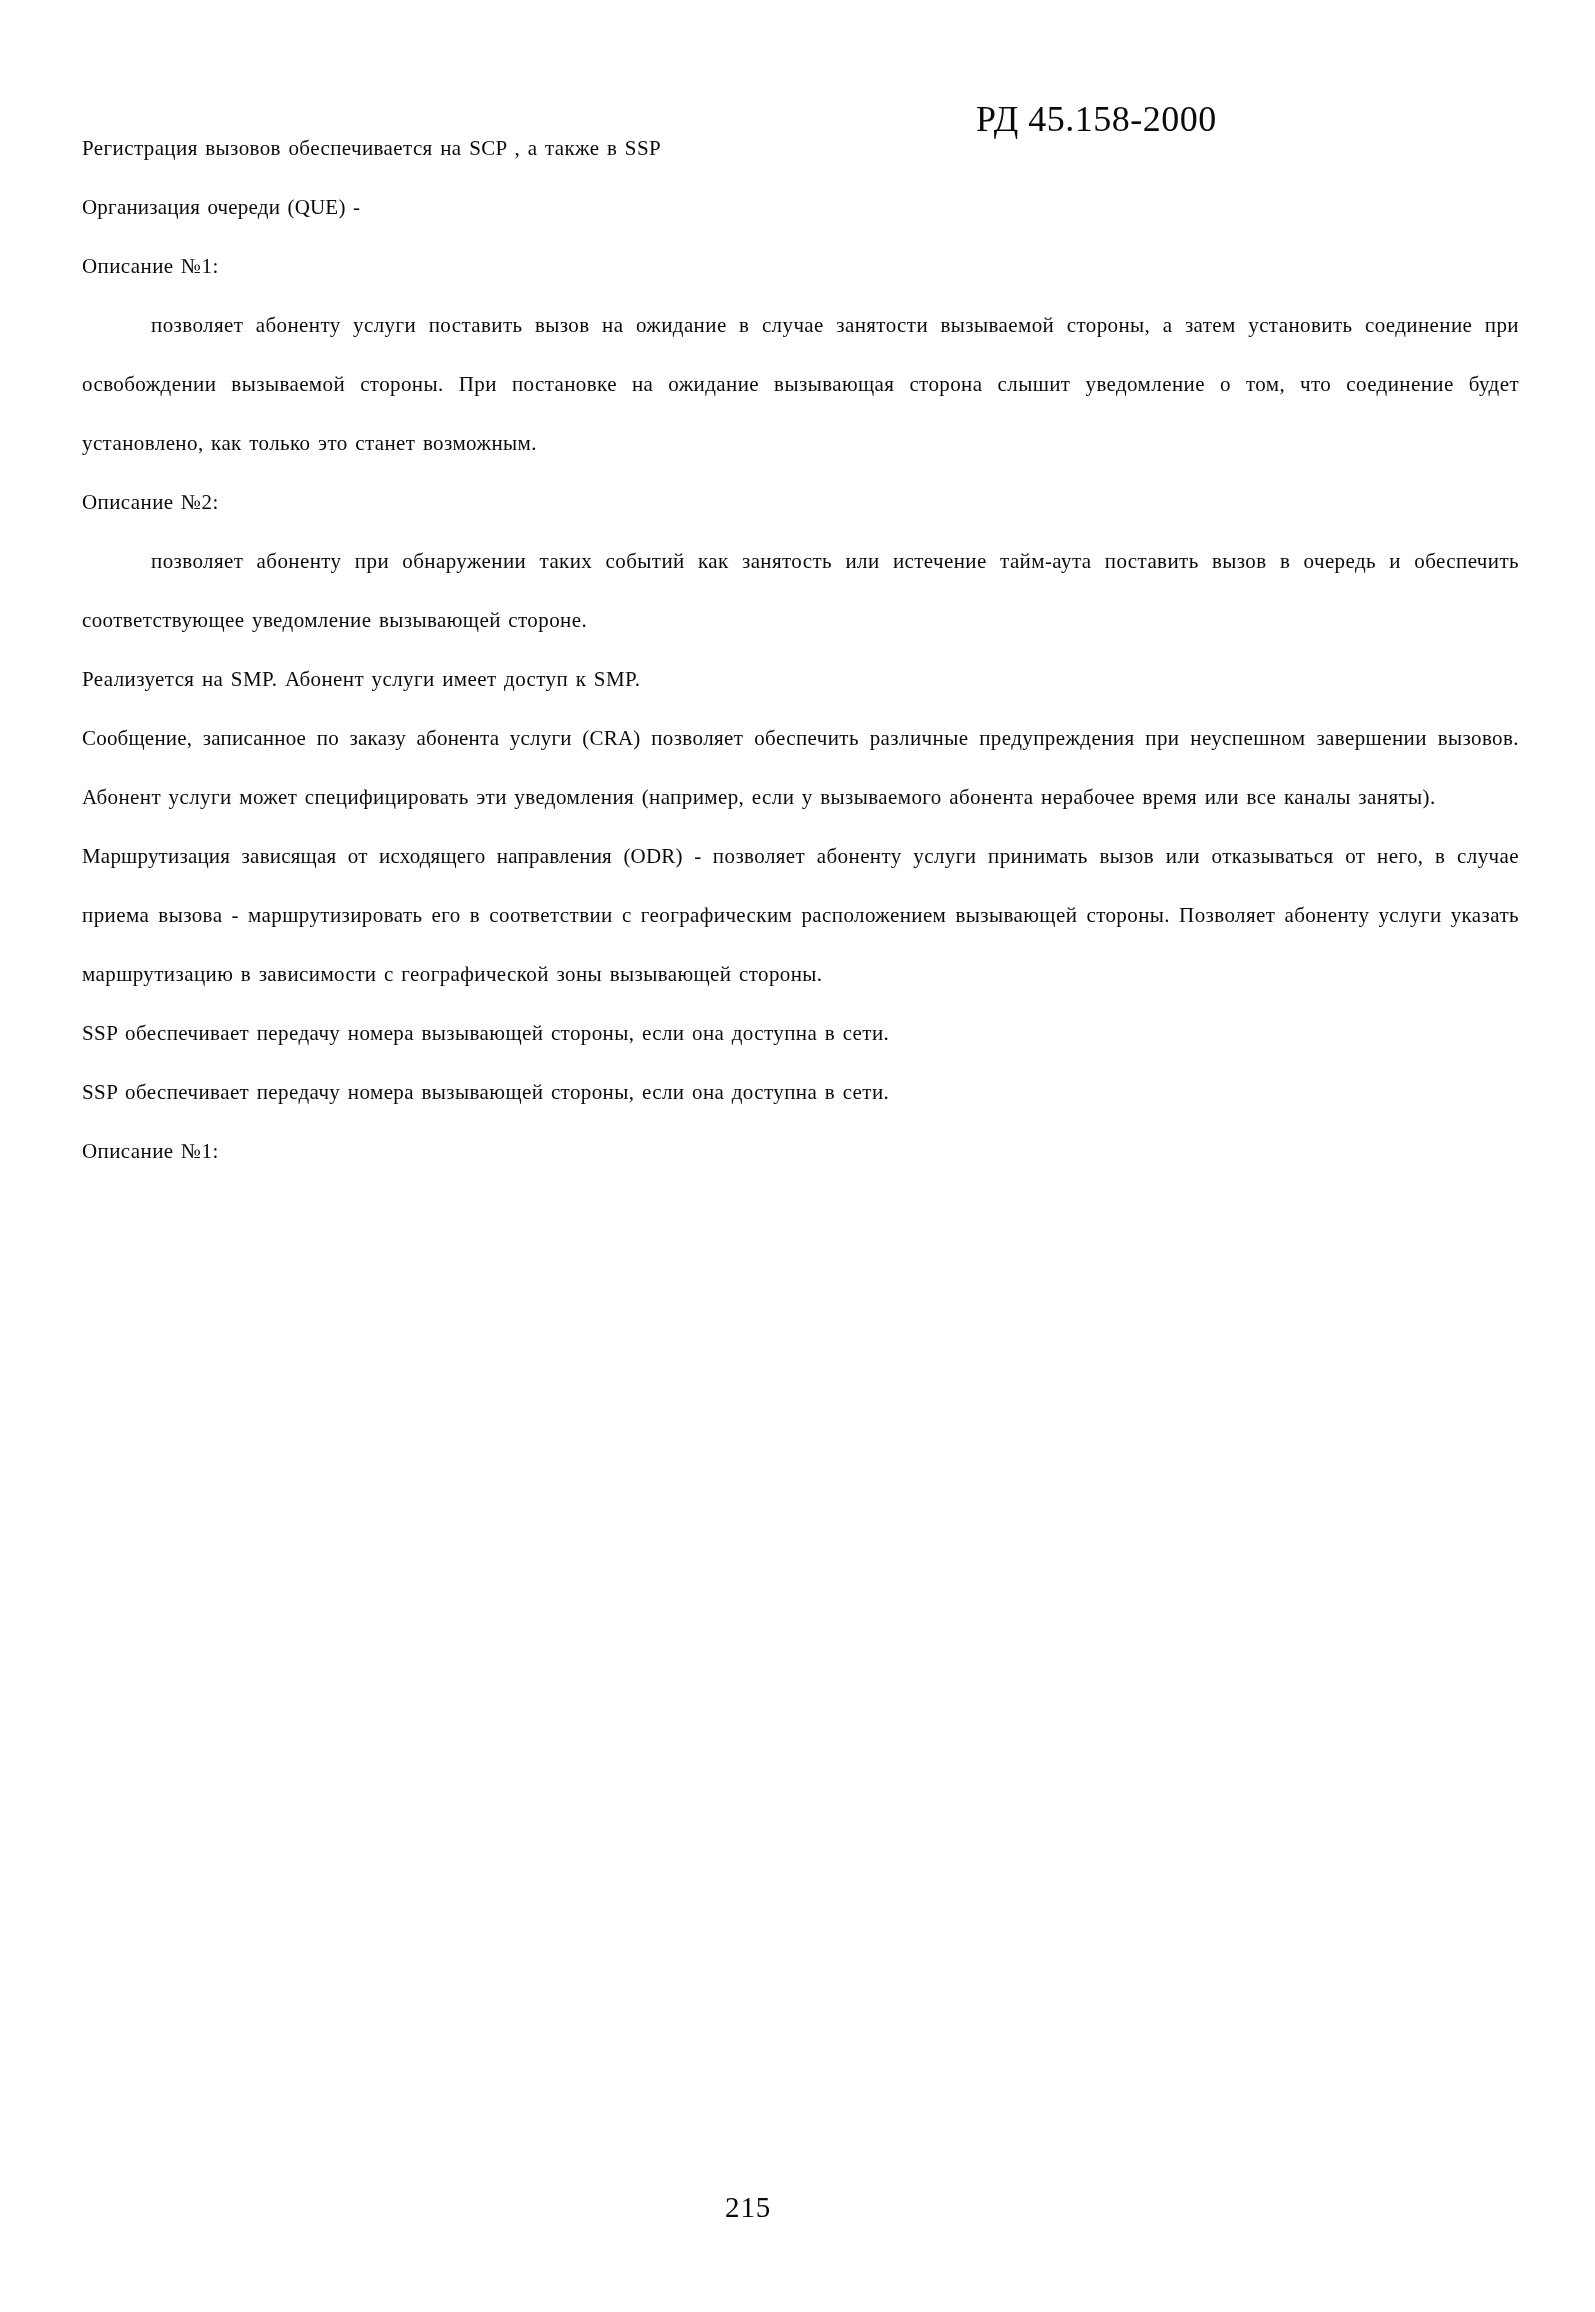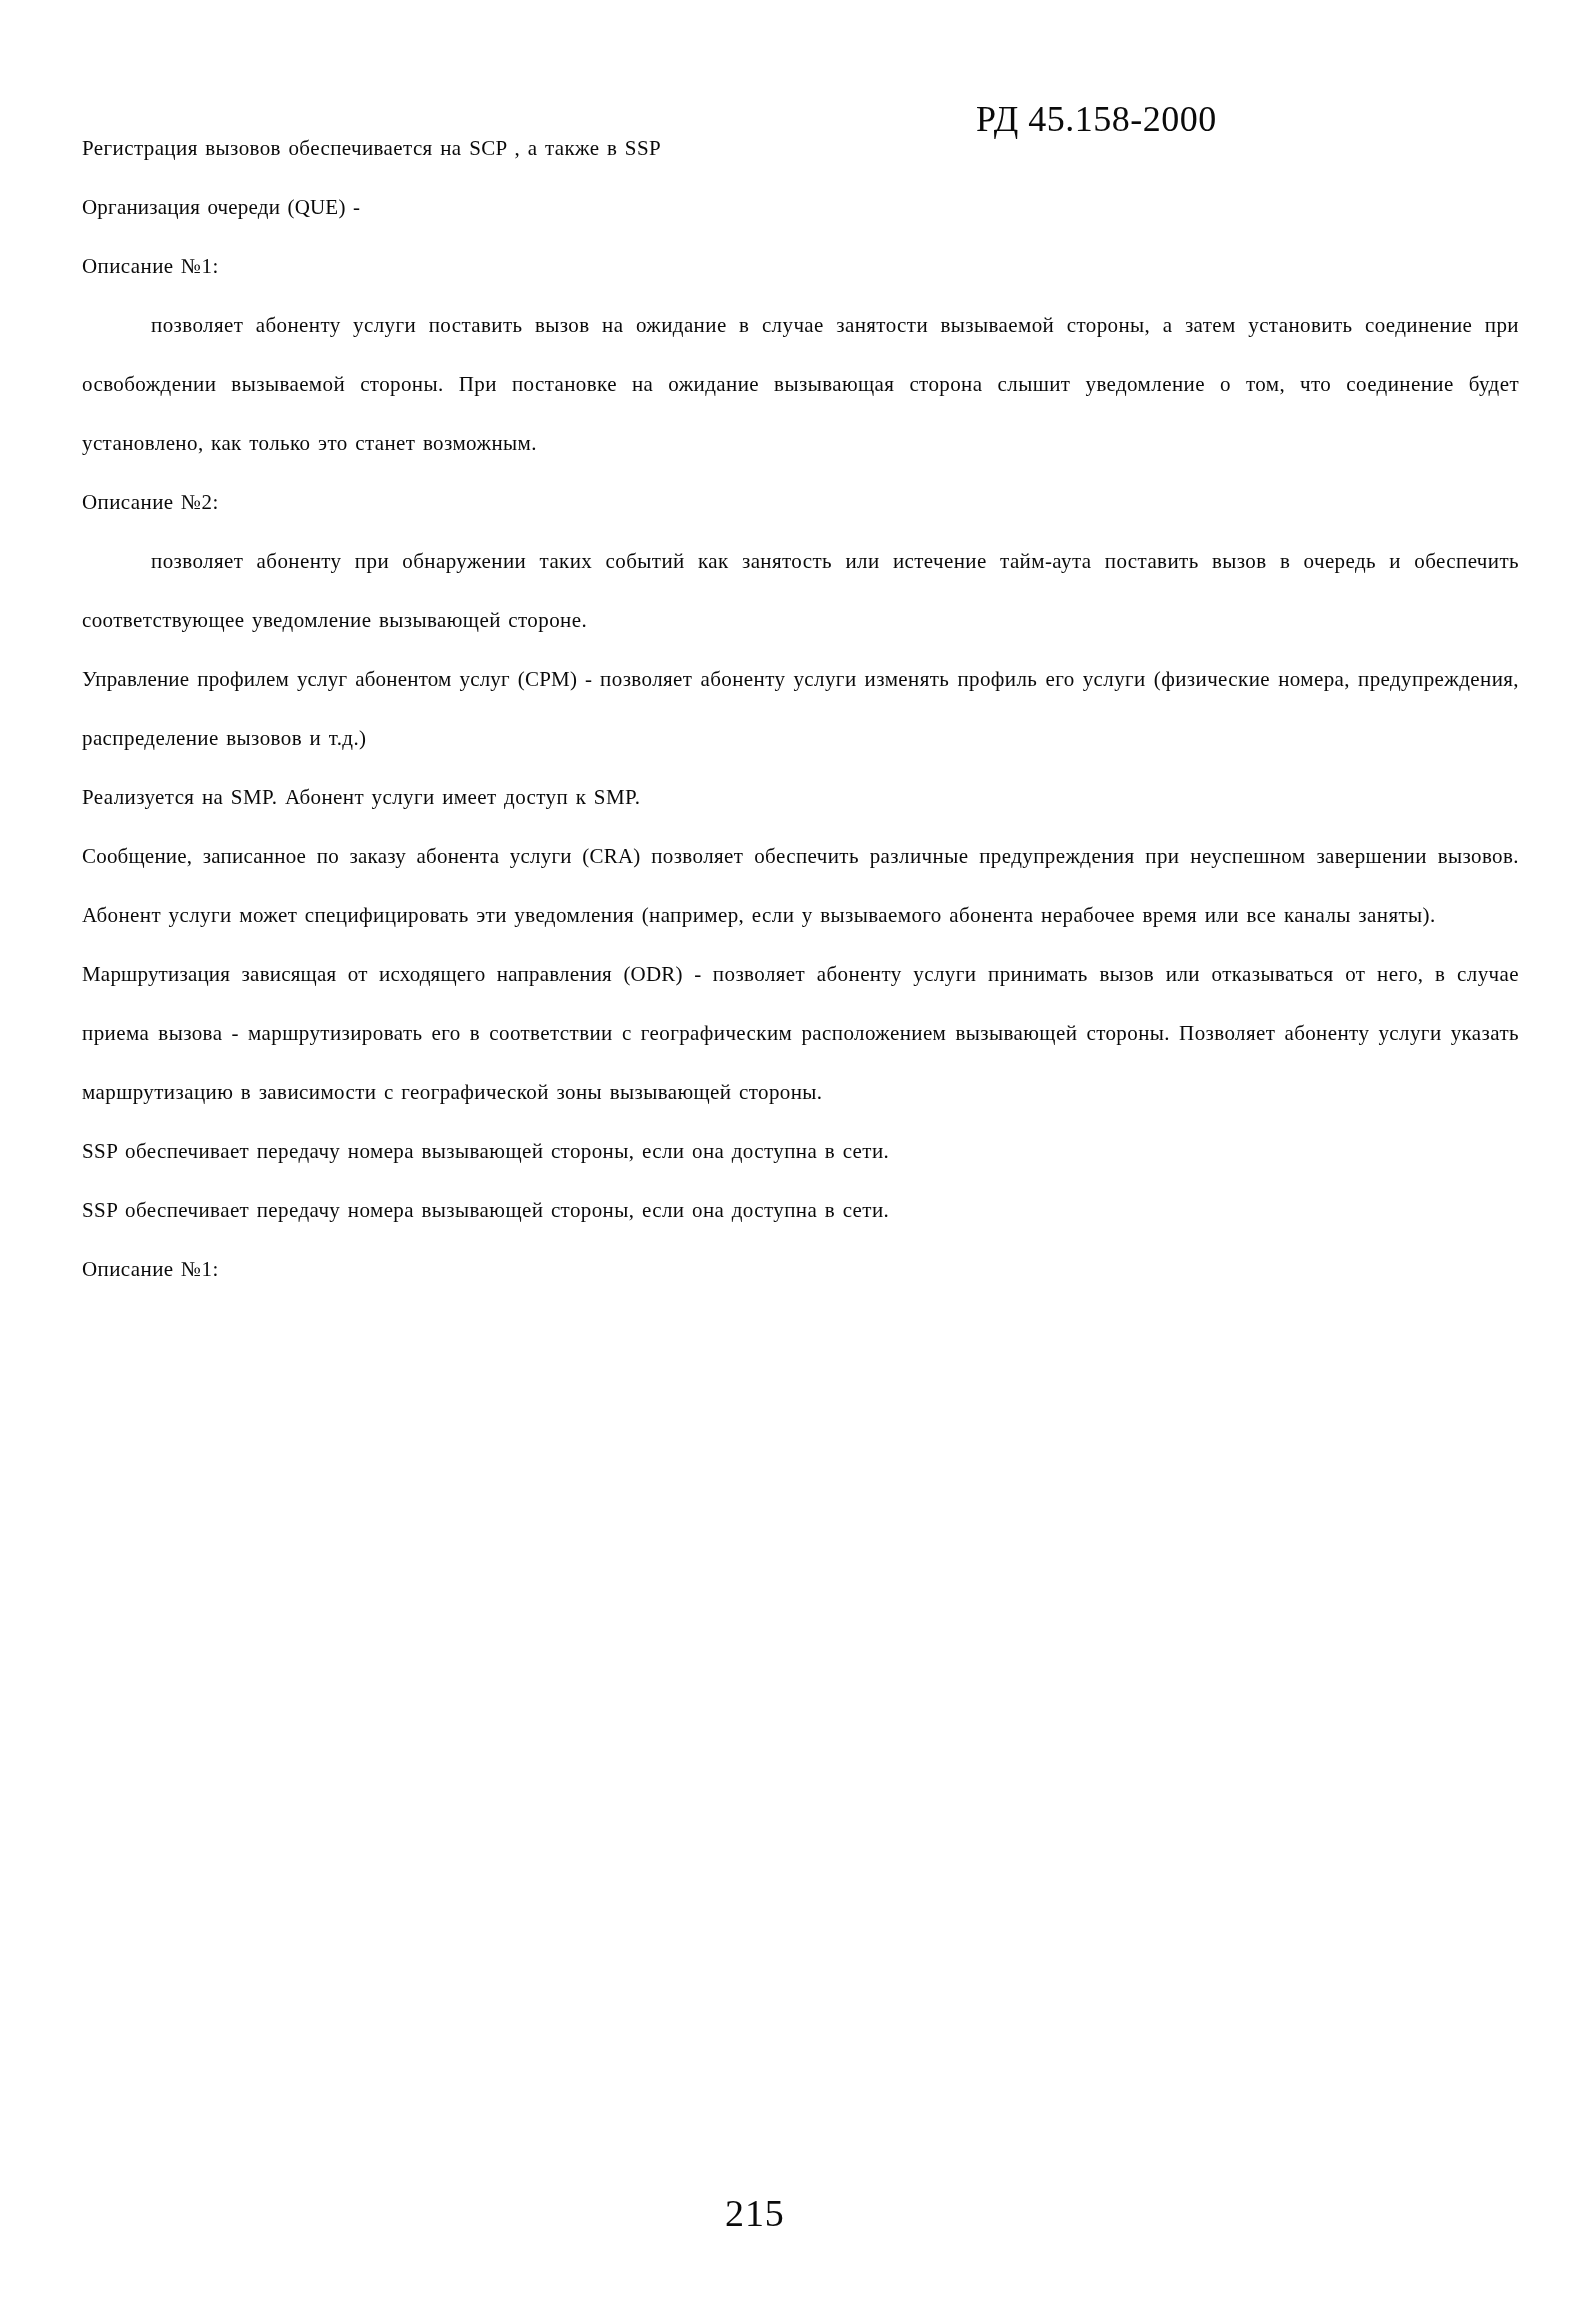--- a/index.html
+++ b/index.html
@@ -48,39 +48,38 @@
   }
   .content b {
     font-weight: normal;
     letter-spacing: 0.2px;
     margin-top: 38px;
   }
   .page-number {
     position: absolute;
     top: 2191px;
     left: 725px;
-    font-size: 38px;
+    font-size: 29px;
     letter-spacing: 0.9px;
     text-align: right;
   }
 </style>
 </head>
 <body>
 
 <div class="page">
   <div class="doc-ref">РД 45.158-2000</div>
 
   <div class="content">
       <p class=""><span>Регистрация вызовов обеспечивается на SCP , а также в SSP</span></p>
       <p class=""><b>Организация очереди (QUE) -</b></p>
       <p class=""><span>Описание №1:</span></p>
       <p class="justify indent"><span>позволяет абоненту услуги поставить вызов на ожидание в случае занятости вызываемой стороны, а затем установить соединение при освобождении вызываемой стороны. При постановке на ожидание вызывающая сторона слышит уведомление о том, что соединение будет установлено, как только это станет возможным.</span></p>
       <p class=""><span>Описание №2:</span></p>
       <p class="justify indent"><span>позволяет абоненту при обнаружении таких событий как занятость или истечение тайм-аута поставить вызов в очередь и обеспечить соответствующее уведомление вызывающей стороне.</span></p>
-      <p class="justify "><b>Управление профилем услуг абонентом услуг (CPM) - </b><span>позволяет абоненту услуги изменять профиль его услуги (физические номера, предупреждения, распределение вызовов и т.д.)</span></p>
       <p class=""><span>Реализуется на SMP. Абонент услуги имеет доступ к SMP.</span></p>
       <p class="justify "><b>Сообщение, записанное по заказу абонента услуги (CRA) </b><span>позволяет обеспечить различные предупреждения при неуспешном завершении вызовов. Абонент услуги может специфицировать эти уведомления (например, если у вызываемого абонента нерабочее время или все каналы заняты).</span></p>
       <p class="justify "><b>Маршрутизация зависящая от исходящего направления (ODR) - </b><span>позволяет абоненту услуги принимать вызов или отказываться от него, в случае приема вызова - маршрутизировать его в соответствии с географическим расположением вызывающей стороны. Позволяет абоненту услуги указать маршрутизацию в зависимости с географической зоны вызывающей стороны.</span></p>
       <p class=""><span>SSP обеспечивает передачу номера вызывающей стороны, если она доступна в сети.</span></p>
       <p class=""><span>SSP обеспечивает передачу номера вызывающей стороны, если она доступна в сети.</span></p>
       <p class=""><span>Описание №1:</span></p>
     </div>
 
   <div class="page-number">215</div>
 </div>

